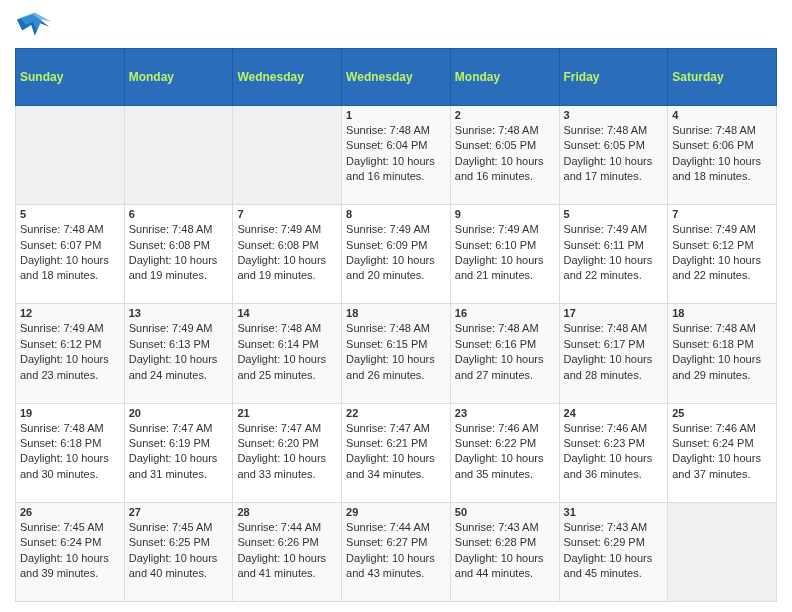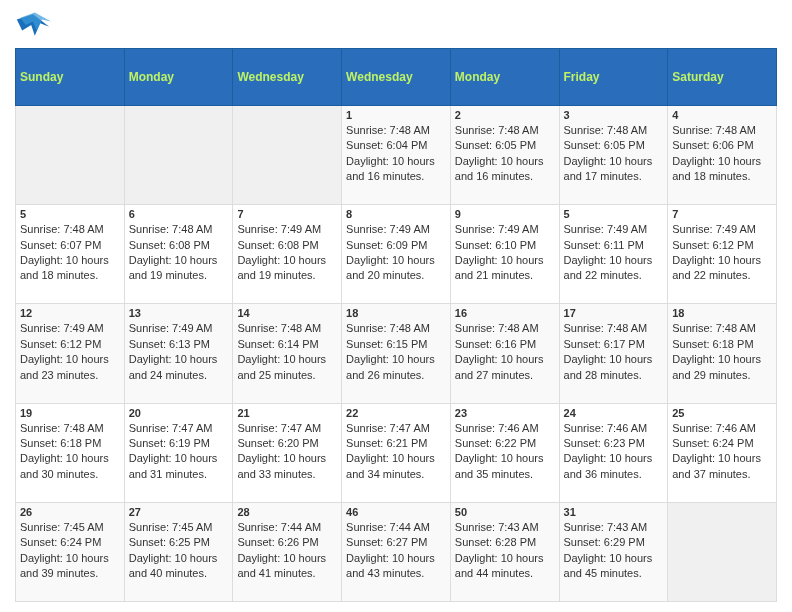--- a/index.html
+++ b/index.html
@@ -236,21 +236,21 @@
           </td>
           <td>
             <span class="day-number">27</span>
             <div class="cell-text">Sunrise: 7:45 AM<br>Sunset: 6:25 PM<br>Daylight: 10 hours and 40 minutes.</div>
           </td>
           <td>
             <span class="day-number">28</span>
             <div class="cell-text">Sunrise: 7:44 AM<br>Sunset: 6:26 PM<br>Daylight: 10 hours and 41 minutes.</div>
           </td>
           <td>
-            <span class="day-number">46</span>
+            <span class="day-number">29</span>
             <div class="cell-text">Sunrise: 7:44 AM<br>Sunset: 6:27 PM<br>Daylight: 10 hours and 43 minutes.</div>
           </td>
           <td>
             <span class="day-number">50</span>
             <div class="cell-text">Sunrise: 7:43 AM<br>Sunset: 6:28 PM<br>Daylight: 10 hours and 44 minutes.</div>
           </td>
           <td>
             <span class="day-number">31</span>
             <div class="cell-text">Sunrise: 7:43 AM<br>Sunset: 6:29 PM<br>Daylight: 10 hours and 45 minutes.</div>
           </td>

